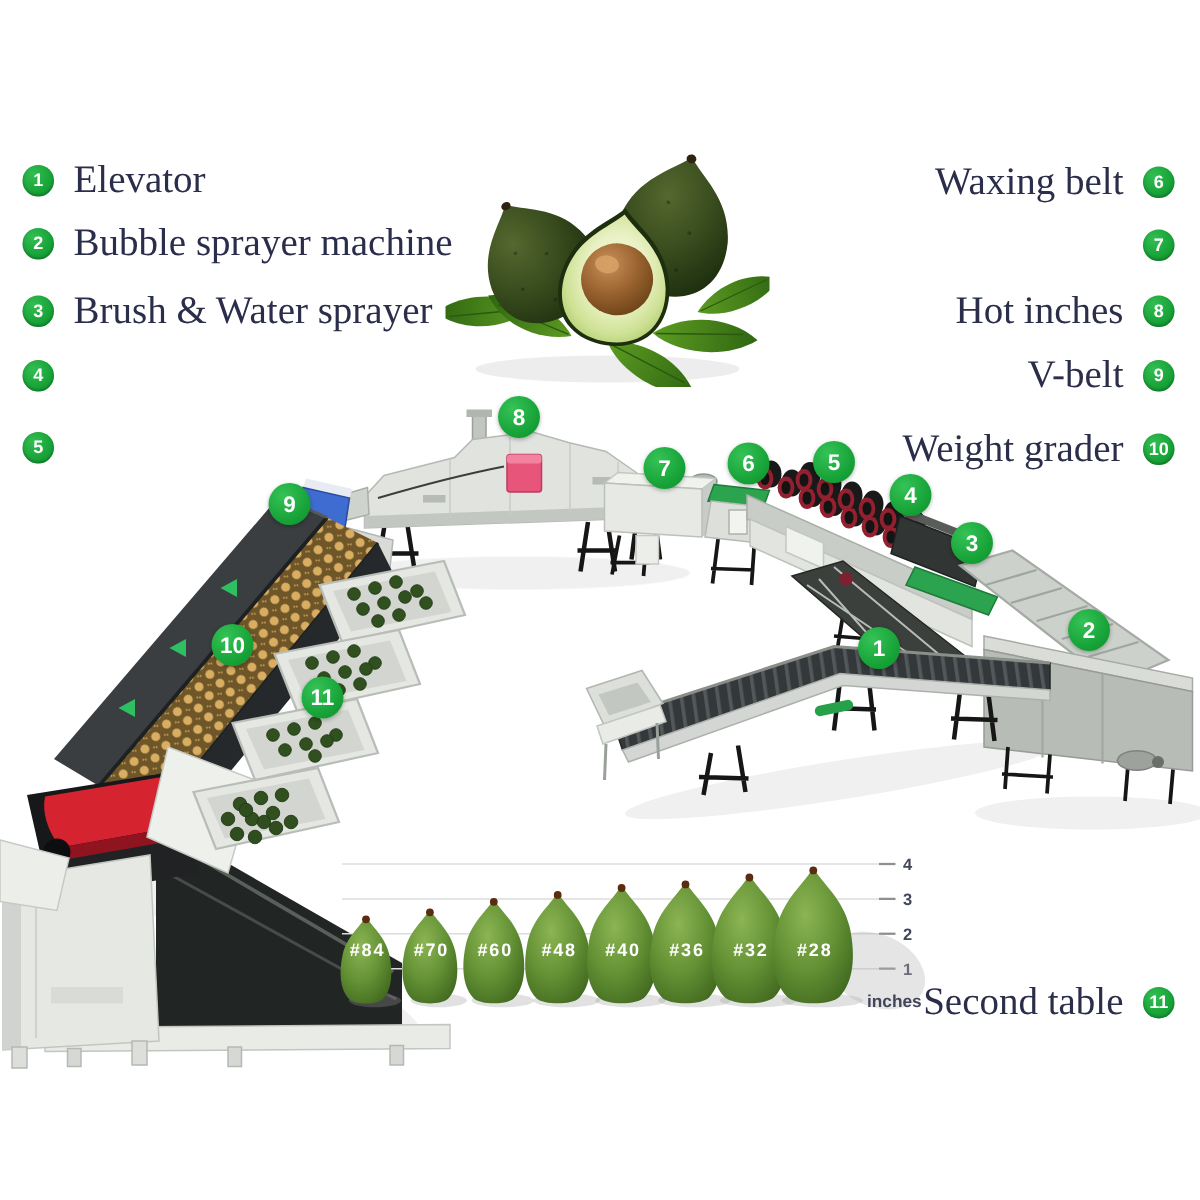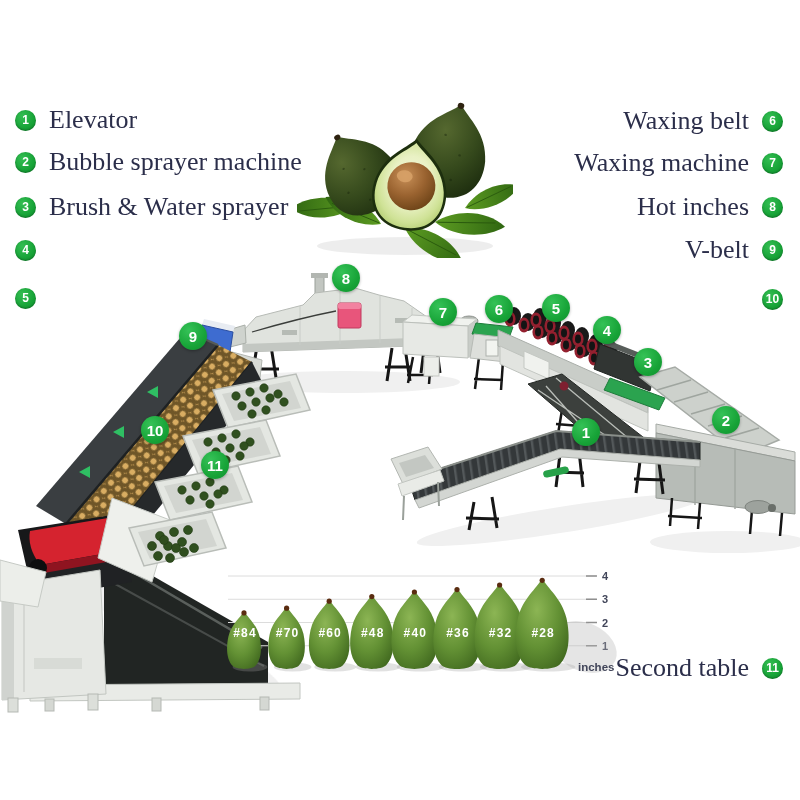--- a/index.html
+++ b/index.html
@@ -55,32 +55,32 @@
 <div class="lg-row lg-left" style="top:285px">
   <span class="badge">5</span>
 </div>
 
 <div class="lg-row lg-right" style="top:108px">
   <span class="badge">6</span>
   <span class="lg-label">Waxing belt</span>
 </div>
 <div class="lg-row lg-right" style="top:150px">
   <span class="badge">7</span>
-  <span class="lg-label">Waxing machine</span>
 </div>
 <div class="lg-row lg-right" style="top:194px">
   <span class="badge">8</span>
   <span class="lg-label">Hot inches</span>
 </div>
 <div class="lg-row lg-right" style="top:237px">
   <span class="badge">9</span>
   <span class="lg-label">V-belt</span>
 </div>
 <div class="lg-row lg-right" style="top:286px">
   <span class="badge">10</span>
+  <span class="lg-label">Weight grader</span>
 </div>
 <div class="lg-row lg-right" style="top:655px">
   <span class="badge">11</span>
   <span class="lg-label">Second table</span>
 </div>
 
 <svg class="layer" style="left:297px;top:96px" width="216" height="162" viewBox="0 0 216 162">
   <defs>
     <radialGradient id="avskin" cx="38%" cy="30%" r="80%">
       <stop offset="0" stop-color="#55682f"></stop>

